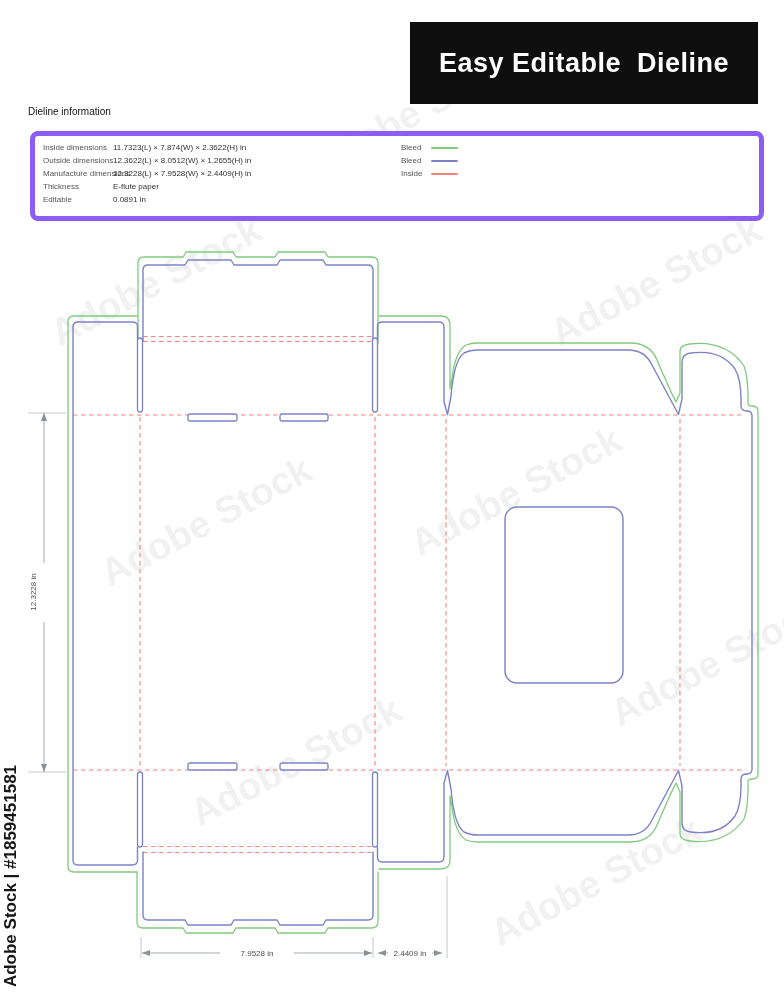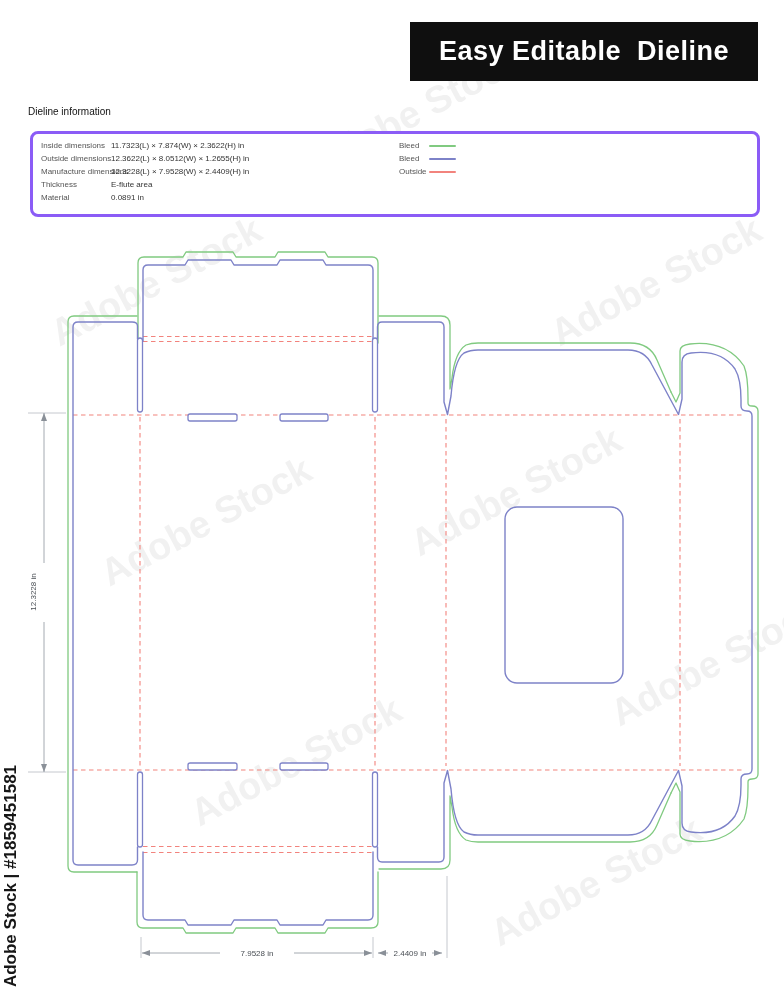--- a/index.html
+++ b/index.html
@@ -1,29 +1,29 @@
 <!DOCTYPE html>
 <html><head>
 <meta charset="utf-8">
 <style>
   html,body{margin:0;padding:0;}
   body{width:784px;height:1000px;position:relative;background:#ffffff;
        font-family:"Liberation Sans",sans-serif;overflow:hidden;}
   .page{position:absolute;inset:0;background:#ffffff;}
 
   
-  .banner{position:absolute;left:410px;top:22px;width:348px;height:59px;
+  .banner{position:absolute;left:410px;top:22px;width:348px;height:82px;
           background:#0f0f0f;display:flex;align-items:center;justify-content:center;}
   .banner-title{color:#ffffff;font-size:27px;font-weight:bold;letter-spacing:.5px;
                 white-space:pre;}
 
   
   .info-heading{position:absolute;left:28px;top:106px;font-size:10px;color:#111;}
   .info-card{position:absolute;left:30px;top:131px;width:724px;height:80px;
-             background:#fff;border:3px solid #8b5cf6;border-radius:8px;}
+             background:#fff;border:5px solid #8b5cf6;border-radius:8px;}
   .igroup{position:absolute;top:7px;}
   .igroup.a{left:8px;width:220px;}
   .igroup.b{left:228px;width:138px;}
   .igroup.c{left:366px;width:110px;}
   .irow{position:relative;height:13px;font-size:8px;color:#333;}
   .ilbl{position:absolute;left:0;top:0;color:#555;white-space:nowrap;}
   .ival{position:absolute;top:0;white-space:nowrap;color:#333;}
   .igroup.a .ival{left:70px;}
   .igroup.b .ival{left:45px;}
   .lline{position:absolute;left:30px;top:4px;width:27px;height:2px;border-radius:1px;}
@@ -75,38 +75,38 @@
       <div class="irow">
         <span class="ilbl">Outside dimensions</span>
         <span class="ival">12.3622(L) × 8.0512(W) × 1.2655(H) in</span>
       </div>
       <div class="irow">
         <span class="ilbl">Manufacture dimensions</span>
         <span class="ival">12.3228(L) × 7.9528(W) × 2.4409(H) in</span>
       </div>
       <div class="irow">
         <span class="ilbl">Thickness</span>
-        <span class="ival">E-flute area</span>
+        <span class="ival">E-flute paper</span>
       </div>
       <div class="irow">
-        <span class="ilbl">Material</span>
+        <span class="ilbl">Editable</span>
         <span class="ival">0.0891 in</span>
       </div>
     </div>
     <div class="igroup c">
       <div class="irow">
         <span class="ilbl">Bleed</span>
         <span class="lline" style="background:#80ca80"></span>
       </div>
       <div class="irow">
         <span class="ilbl">Bleed</span>
         <span class="lline" style="background:#7d82c8"></span>
       </div>
       <div class="irow">
-        <span class="ilbl">Outside</span>
+        <span class="ilbl">Inside</span>
         <span class="lline" style="background:#f2837d"></span>
       </div>
     </div>
   </div>
 
   <svg class="dieline" viewBox="0 0 784 1000">
 
     <g>
       <path class="crease" d="M73,415 H745"></path>
       <path class="crease" d="M73,770 H745"></path>

